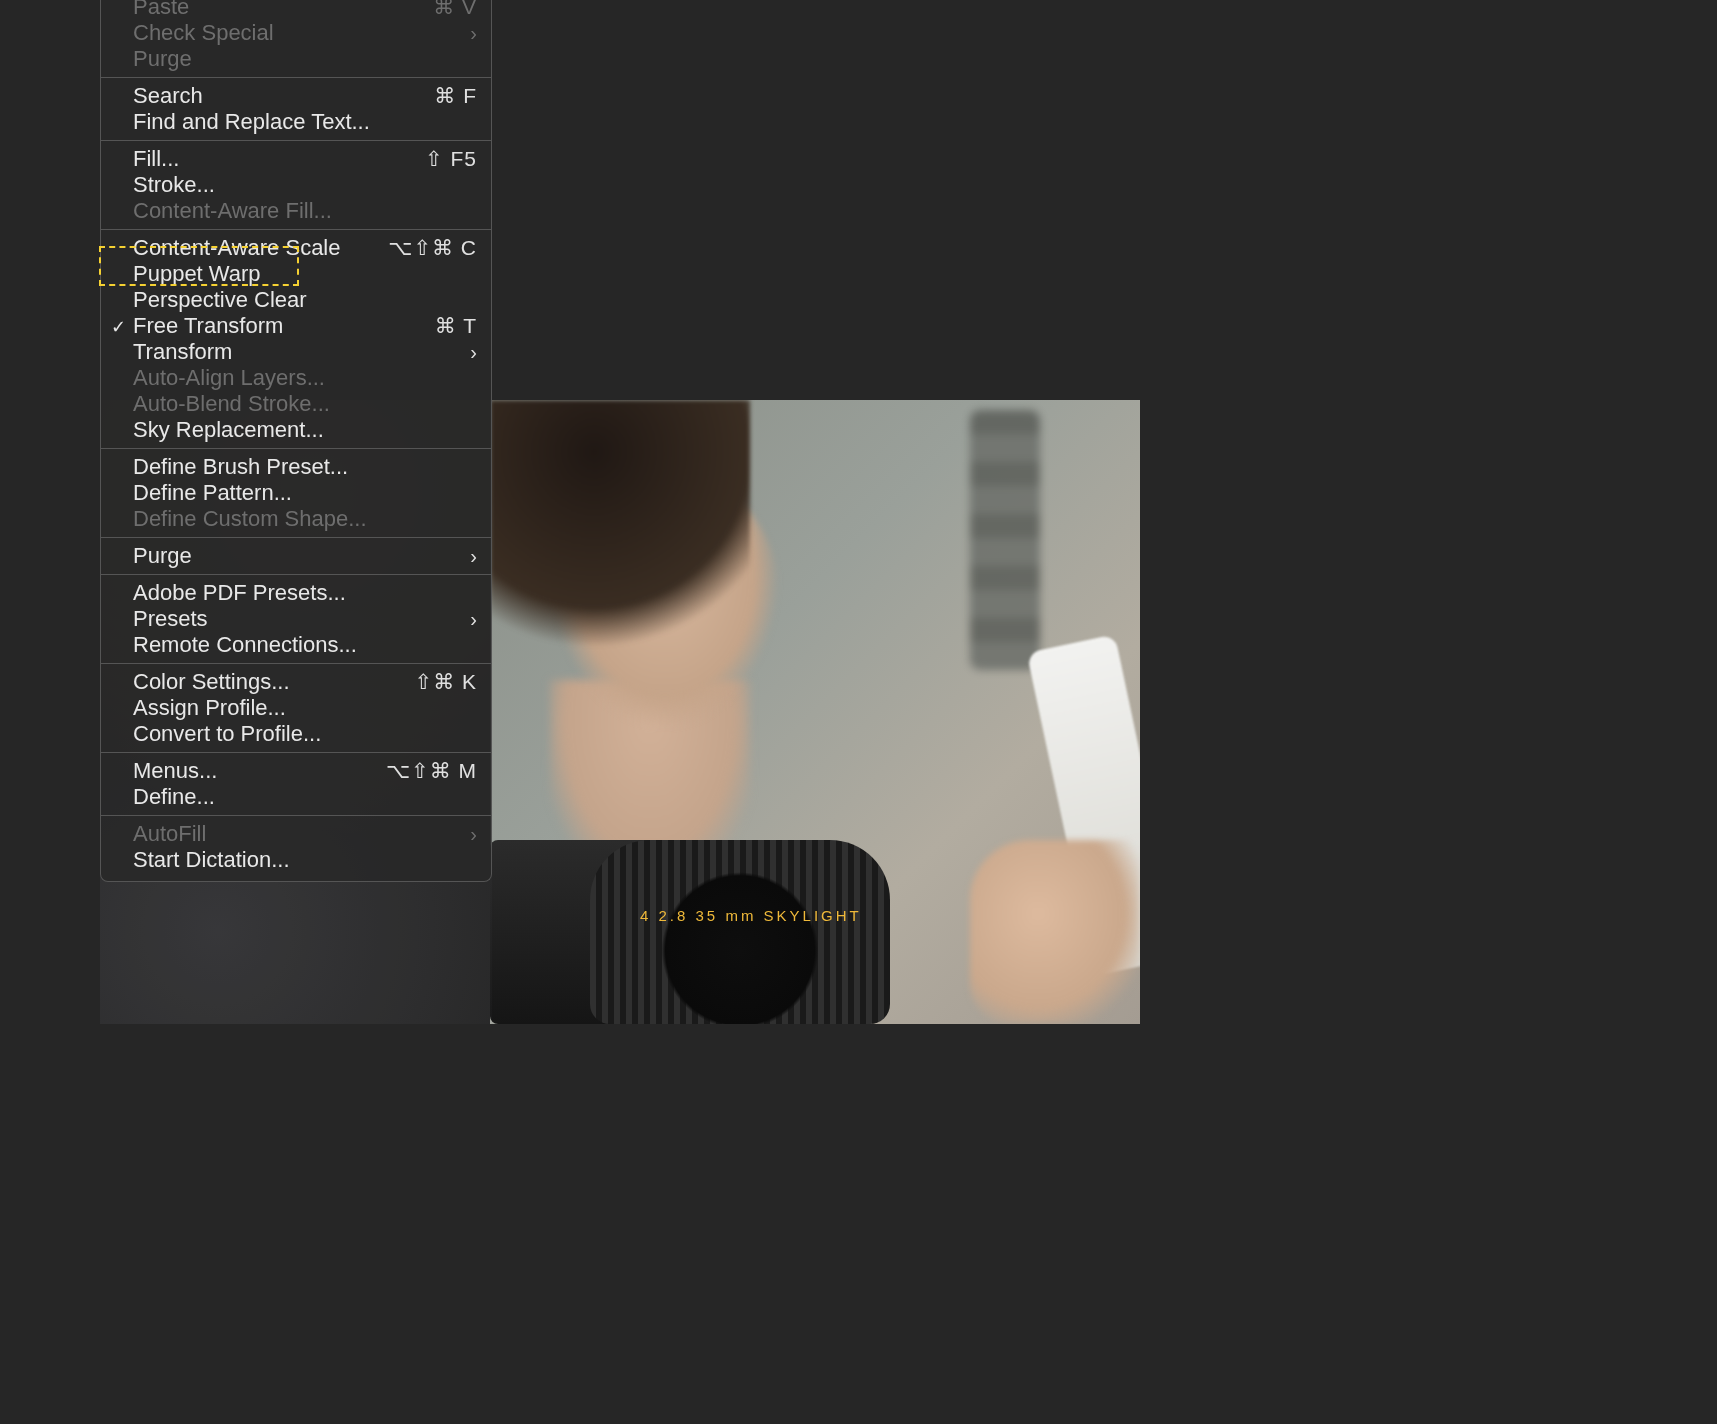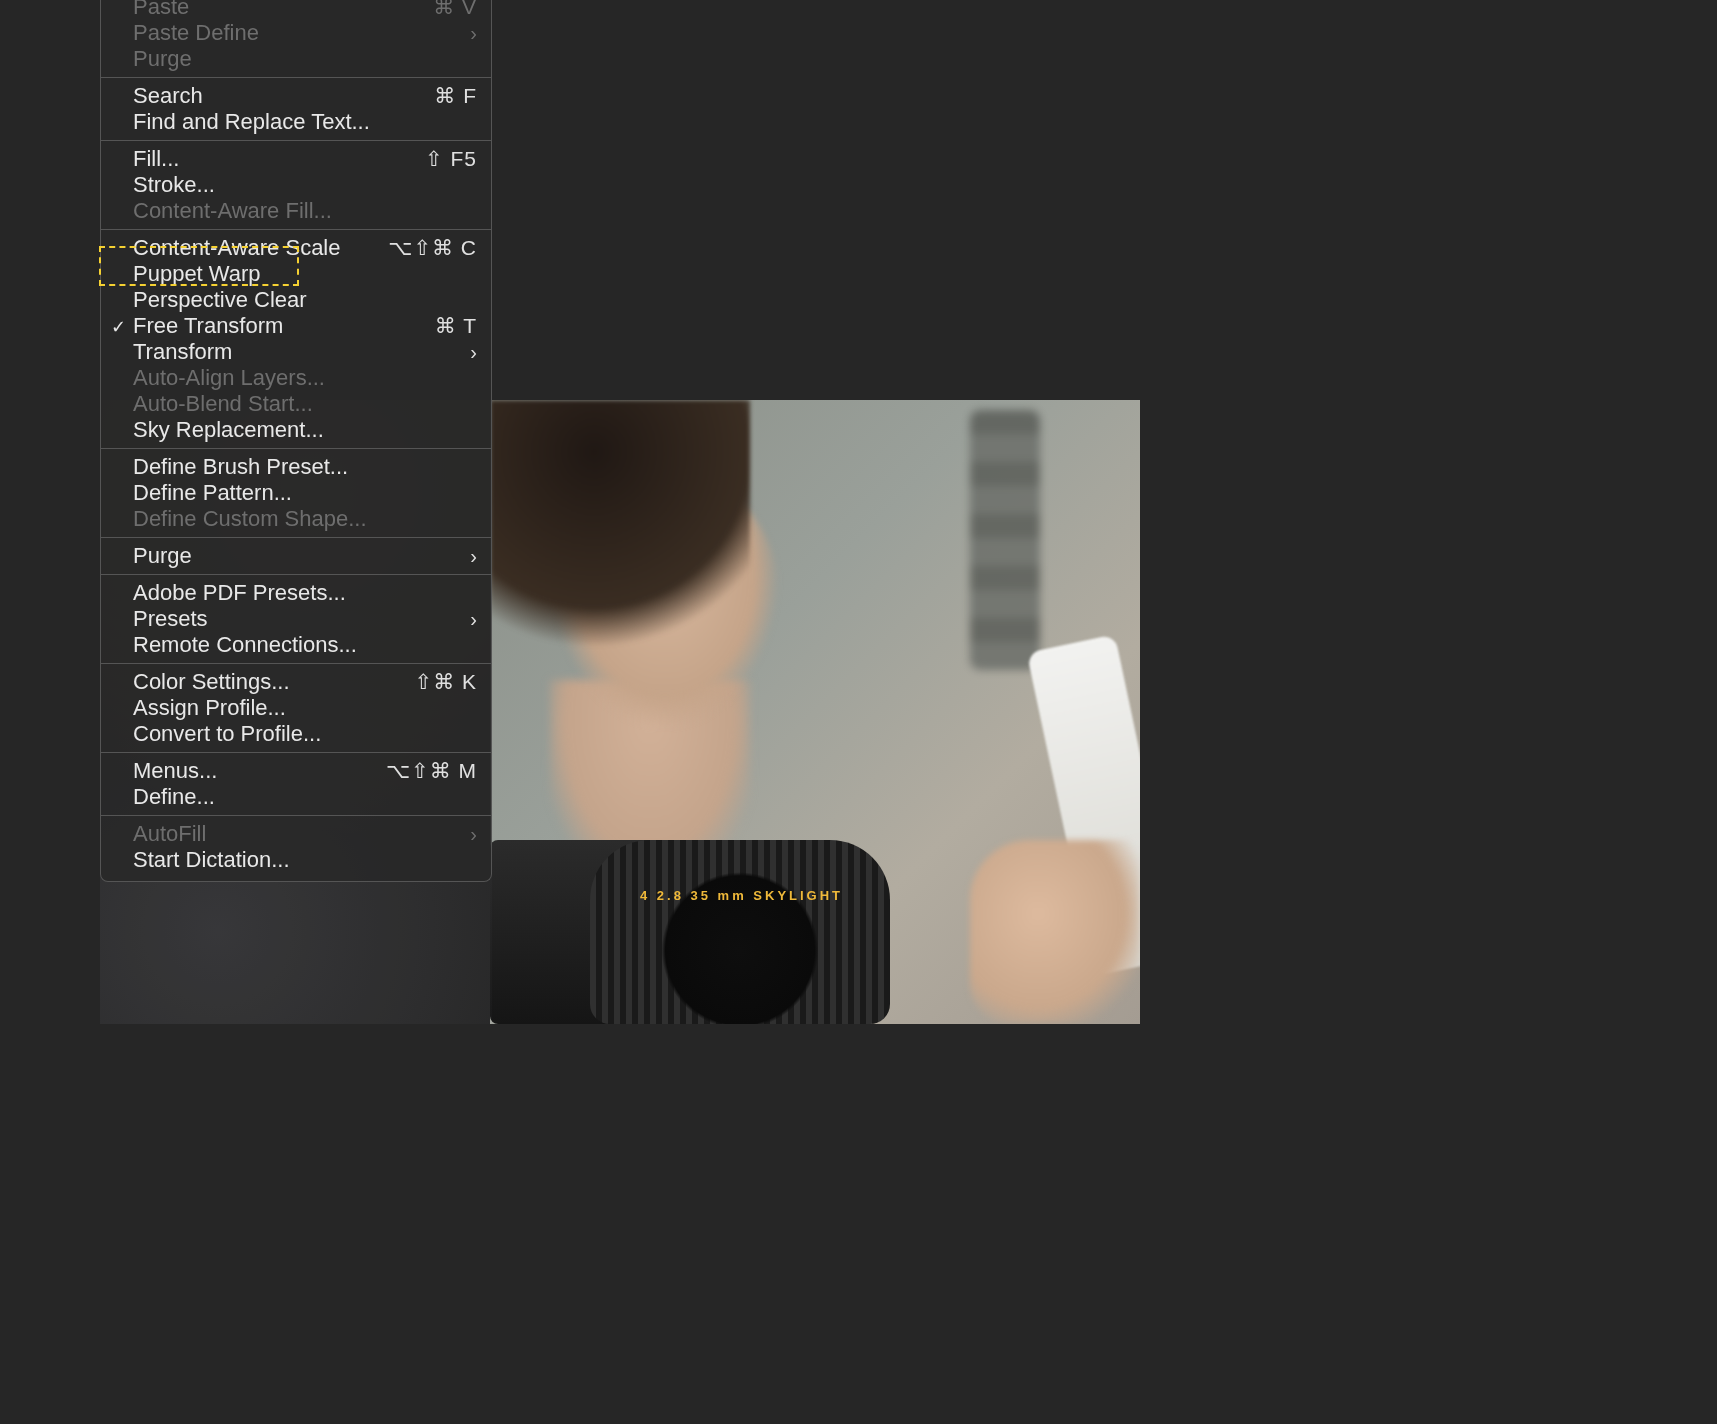--- a/index.html
+++ b/index.html
@@ -63,26 +63,25 @@
     position: absolute;
     left: 100px; top: 440px;
     width: 300px; height: 184px;
     background:
       radial-gradient(circle at 50% 60%, #0e0e0e 0%, #0a0a0a 40%, transparent 42%),
       repeating-linear-gradient(90deg, #303030 0 6px, #1a1a1a 6px 12px);
     border-radius: 60px 60px 20px 20px;
   }
   .photo .lens-marks {
     position: absolute;
-    left: 150px; top: 488px;
+    left: 150px; top: 507px;
     width: 240px;
-    font-size: 13px;
+    font-size: 15px;
     color: #efb93a;
     letter-spacing: 3px;
-    font-weight: bold;
   }
   .photo .hand {
     position: absolute;
     right: 0; top: 440px;
     width: 170px; height: 184px;
     background: radial-gradient(ellipse at 40% 40%, #ddba9e 0%, #caa88c 60%, transparent 80%);
     border-radius: 60px 0 0 40px;
     filter: blur(3px);
   }
   .photo .phone {
@@ -185,21 +184,21 @@
   </div>
 
   <div class="group1-bg"></div>
 
   <div class="dropdown" id="dropdown">
       <div class="menu-item disabled">
         <span class="label">Paste</span>
         <span class="shortcut">⌘ V</span>
       </div>
       <div class="menu-item disabled">
-        <span class="label">Paste Define</span>
+        <span class="label">Check Special</span>
         <span class="chevron">›</span>
       </div>
       <div class="menu-item disabled">
         <span class="label">Purge</span>
       </div>
       <div class="separator"></div>
       <div class="menu-item">
         <span class="label">Search</span>
         <span class="shortcut">⌘ F</span>
       </div>
@@ -234,21 +233,21 @@
         <span class="shortcut">⌘ T</span>
       </div>
       <div class="menu-item">
         <span class="label">Transform</span>
         <span class="chevron">›</span>
       </div>
       <div class="menu-item disabled">
         <span class="label">Auto-Align Layers...</span>
       </div>
       <div class="menu-item disabled">
-        <span class="label">Auto-Blend Start...</span>
+        <span class="label">Auto-Blend Stroke...</span>
       </div>
       <div class="menu-item">
         <span class="label">Sky Replacement...</span>
       </div>
       <div class="separator"></div>
       <div class="menu-item">
         <span class="label">Define Brush Preset...</span>
       </div>
       <div class="menu-item">
         <span class="label">Define Pattern...</span>

